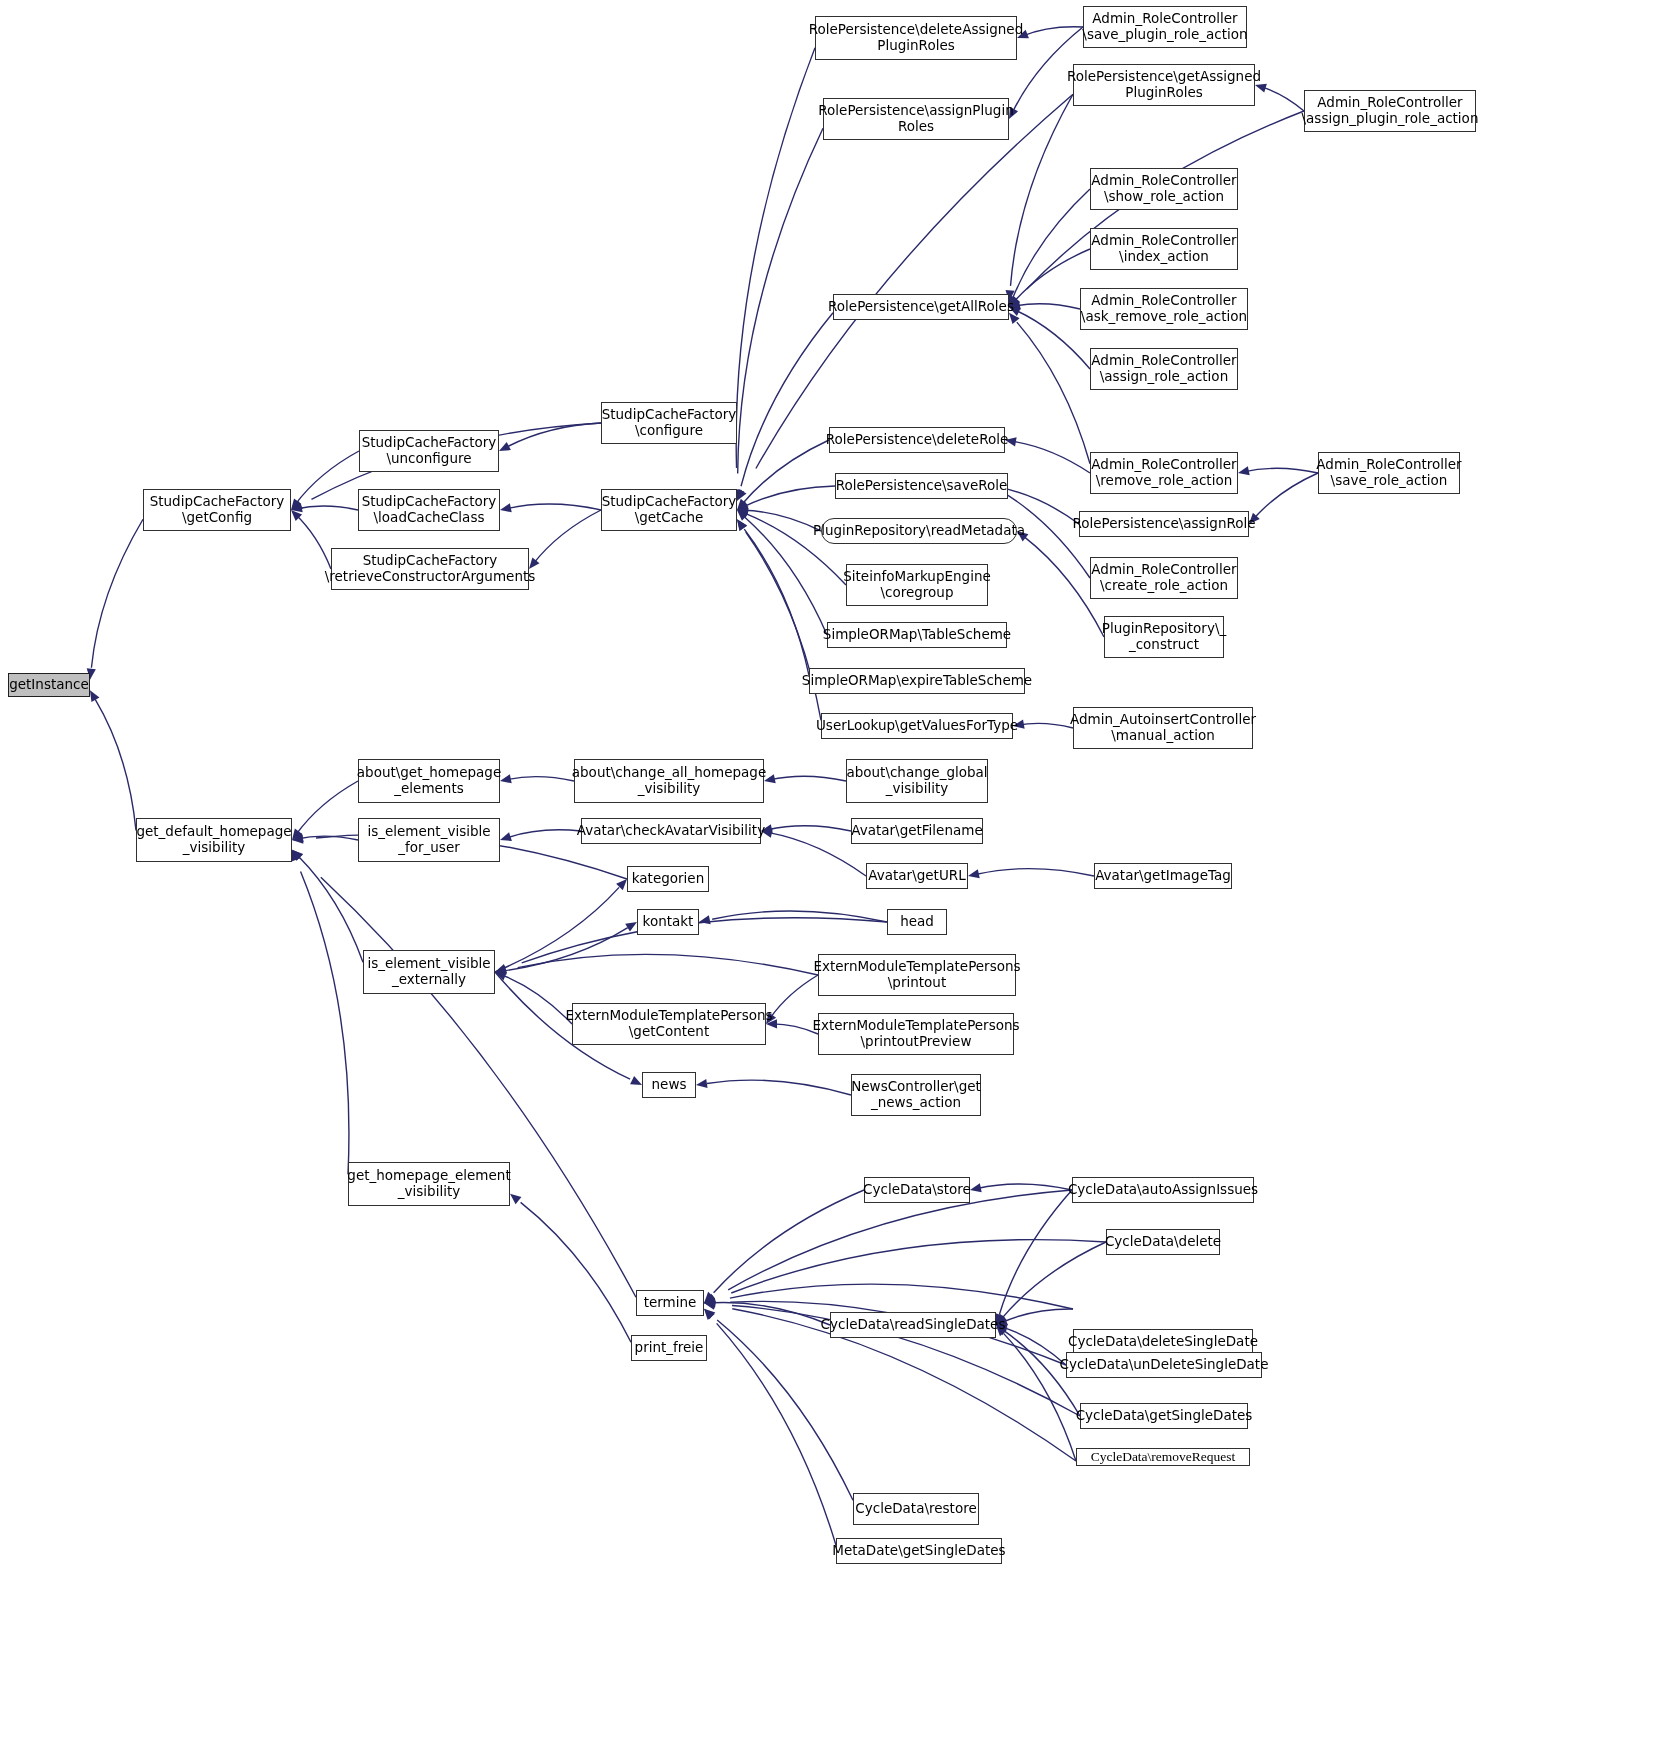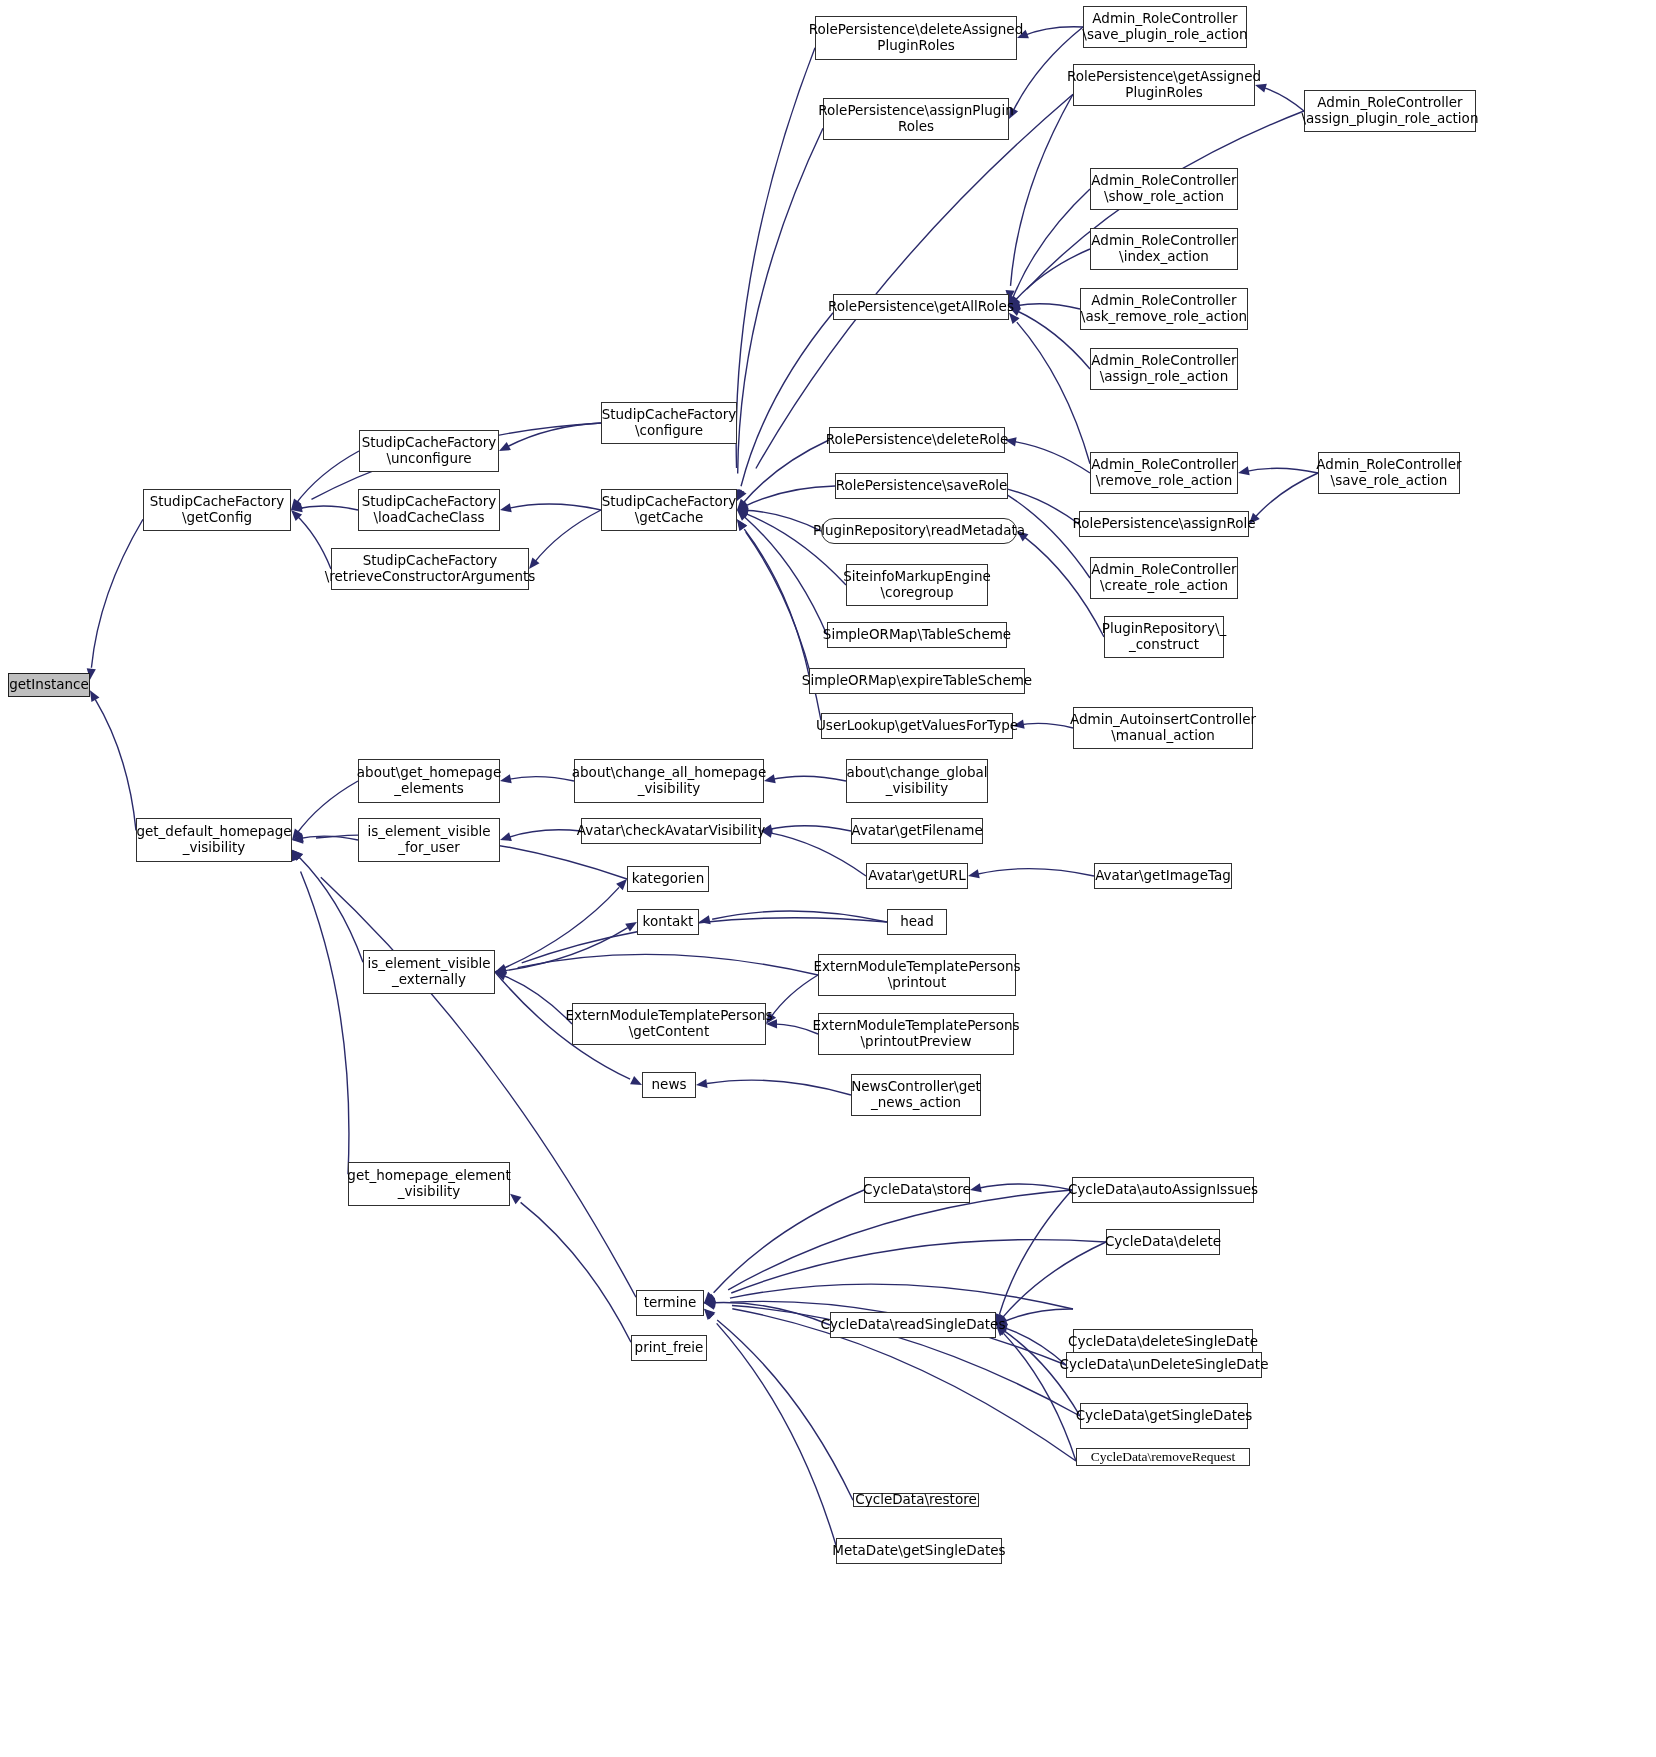--- a/index.html
+++ b/index.html
@@ -259,16 +259,16 @@
       <div class="node" style="left: 636px; top: 1290px; width: 68px; height: 26px;">termine</div>
       <div class="node" style="left: 631px; top: 1335px; width: 76px; height: 26px;">print_freie</div>
       <div class="node" style="left: 864px; top: 1177px; width: 106px; height: 26px;">CycleData\store</div>
       <div class="node" style="left: 1072px; top: 1177px; width: 182px; height: 26px;">CycleData\autoAssignIssues</div>
       <div class="node" style="left: 1106px; top: 1229px; width: 114px; height: 26px;">CycleData\delete</div>
       <div class="node" style="left: 830px; top: 1312px; width: 166px; height: 26px;">CycleData\readSingleDates</div>
       <div class="node" style="left: 1073px; top: 1329px; width: 180px; height: 26px;">CycleData\deleteSingleDate</div>
       <div class="node" style="left: 1066px; top: 1352px; width: 196px; height: 26px;">CycleData\unDeleteSingleDate</div>
       <div class="node" style="left: 1080px; top: 1403px; width: 168px; height: 26px;">CycleData\getSingleDates</div>
       <div class="node" style="left: 1076px; top: 1448px; width: 174px; height: 18px; font-family: Liberation Serif, serif;">CycleData\removeRequest</div>
-      <div class="node" style="left: 853px; top: 1493px; width: 126px; height: 14px;">CycleData\restore</div>
+      <div class="node" style="left: 853px; top: 1493px; width: 126px; height: 32px;">CycleData\restore</div>
       <div class="node" style="left: 836px; top: 1538px; width: 166px; height: 26px;">MetaDate\getSingleDates</div>
     </div>
 </div>
 
 </body></html>

